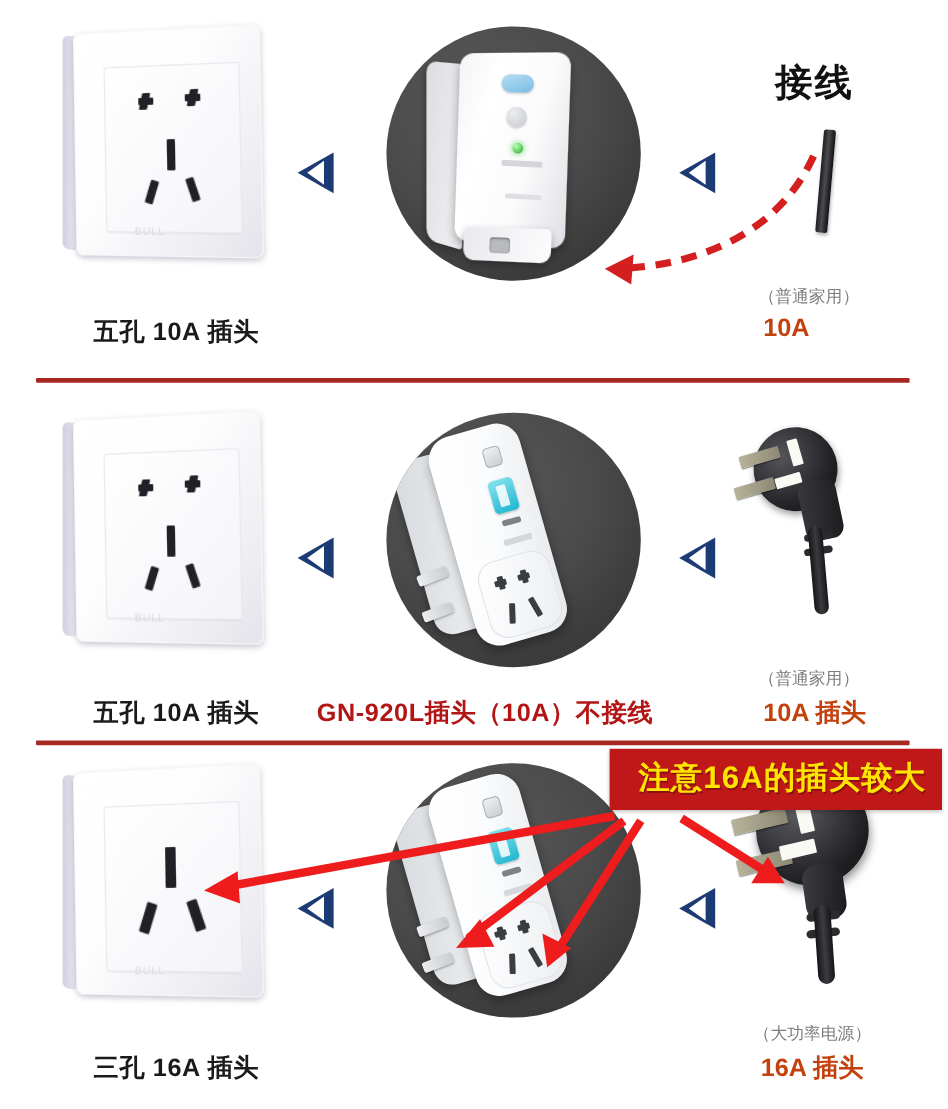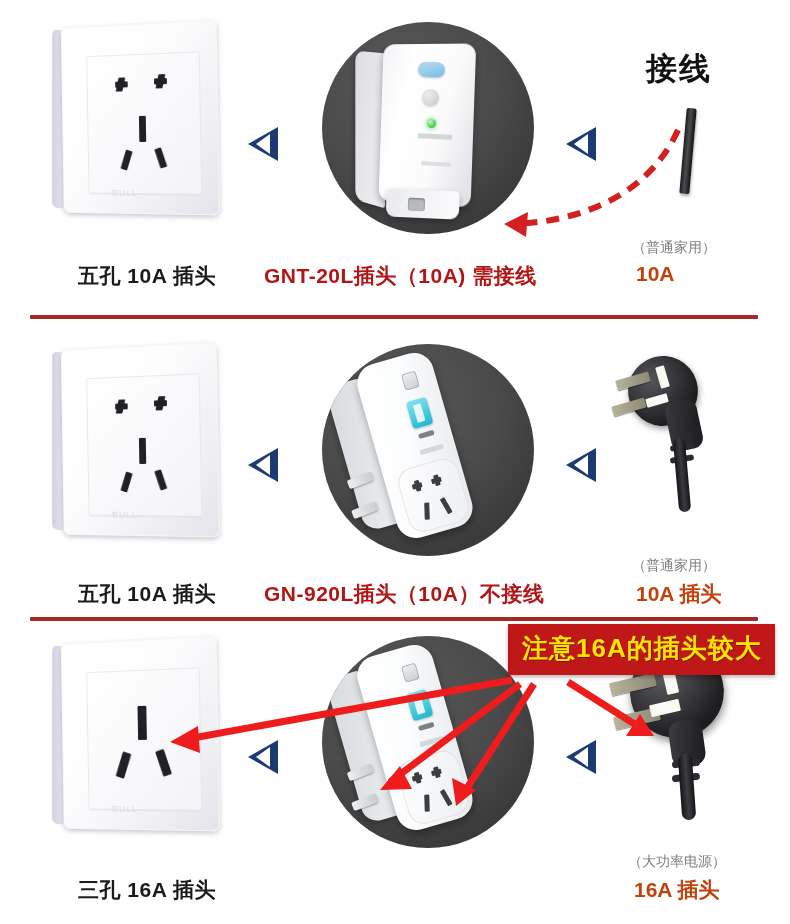--- a/index.html
+++ b/index.html
@@ -465,21 +465,21 @@
   }
 
   
   .warn-banner {
     position: absolute;
     background: #c01718;
     color: #ffe400;
     font-weight: bold;
     font-size: 26px;
     letter-spacing: 1px;
-    padding: 7px 13px 9px 14px;
+    padding: 7px 13px 9px 24px;
     white-space: nowrap;
     box-shadow: 0 2px 4px rgba(0,0,0,.3);
     text-shadow: 1px 1px 0 #8c1010;
   }
 
   svg.overlay {
     position: absolute;
     left: 0;
     top: 0;
     pointer-events: none;
@@ -526,21 +526,20 @@
 
     <div class="wire-label" style="left:646px; top:48px;">接线</div>
     <div class="wire-rod" style="left:683px; top:108px;"></div>
 
     <svg class="overlay" width="790" height="310">
       <path d="M678,130 C648,196 580,222 512,224" stroke="#d31f1f" stroke-width="6" fill="none" stroke-dasharray="13,9" stroke-linecap="butt"></path>
       <polygon points="504,224 528,212 526,237" fill="#d31f1f"></polygon>
     </svg>
 
     <div class="caption caption-left" style="left:78px; top:262px;">五孔 10A 插头</div>
-    <div class="caption caption-center" style="left:264px; top:262px;">GNT-20L插头（10A) 需接线</div>
     <div class="caption-right-note" style="left:632px; top:239px;">（普通家用）</div>
     <div class="caption-right-main" style="left:636px; top:262px;">10A</div>
   </div>
 
   <div class="divider" id="divider-1"></div>
 
   <div class="row" id="row-2">
 
     <div class="socket-wrap" style="left:52px; top:10px;">
       <div class="socket-edge"></div>

